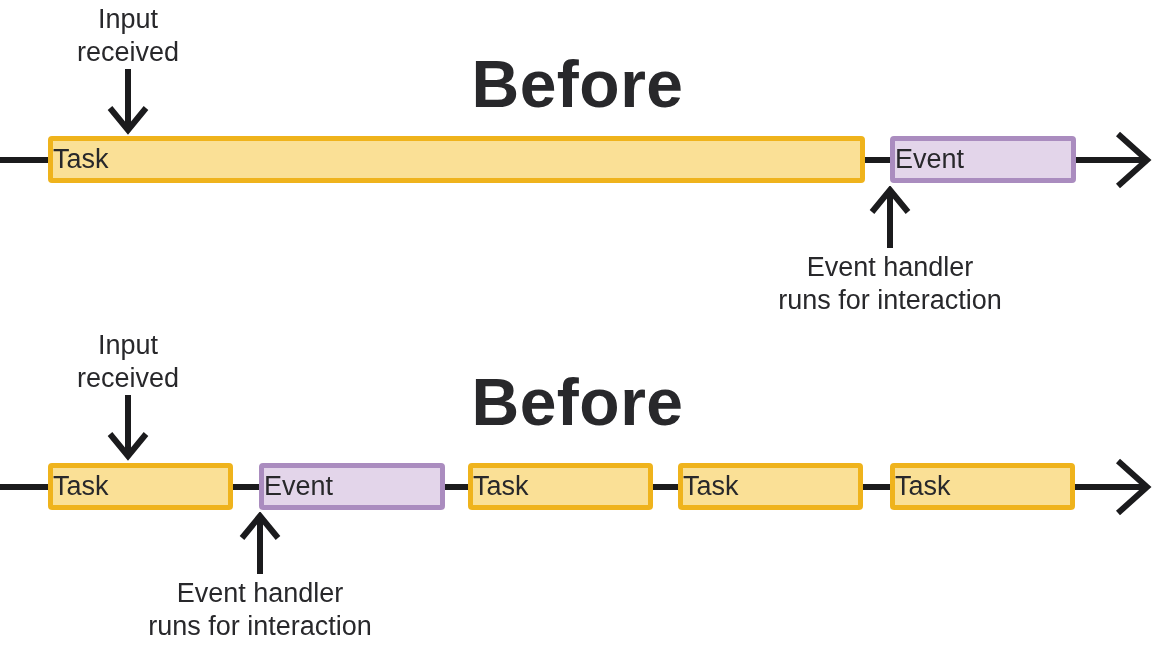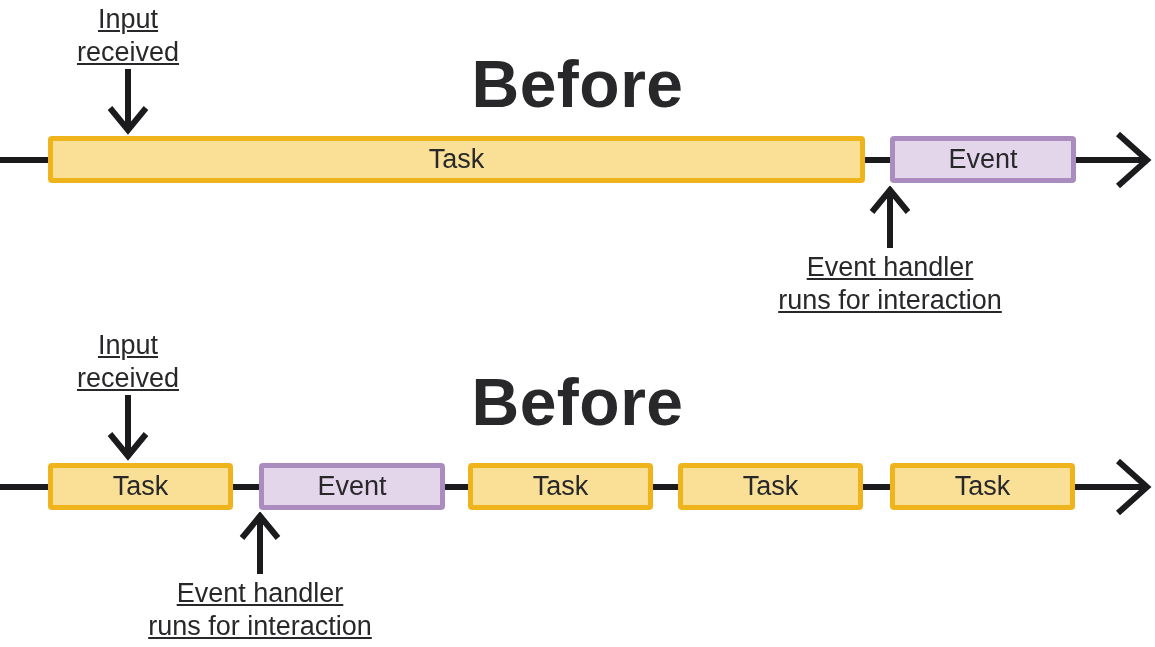--- a/index.html
+++ b/index.html
@@ -29,40 +29,39 @@
     line-height: 1.05;
     white-space: nowrap;
   }
 
   .annotation {
     font-size: 27px;
     line-height: 33px;
     text-align: center;
     color: var(--text, #28282b);
     white-space: pre-line;
-    text-decoration: underline;
   }
 
   .timeline-svg { display: block; }
   .arrow-svg { display: block; }
   .ink-stroke {
     stroke: var(--ink, #1b1b1d);
     stroke-width: 6;
     fill: none;
     stroke-linejoin: miter;
     stroke-linecap: butt;
   }
 
   .box {
     box-sizing: border-box;
     height: 47px;
     border-radius: 4px;
     display: flex;
     align-items: center;
-    justify-content: center;
+    justify-content: flex-start;
     font-size: 27px;
     color: var(--text, #28282b);
   }
   .box.task {
     background: var(--task-fill, #fae096);
     border: 5px solid var(--task-border, #efb31c);
   }
   .box.event {
     background: var(--event-fill, #e3d5ea);
     border: 5px solid var(--event-border, #aa8cbf);

